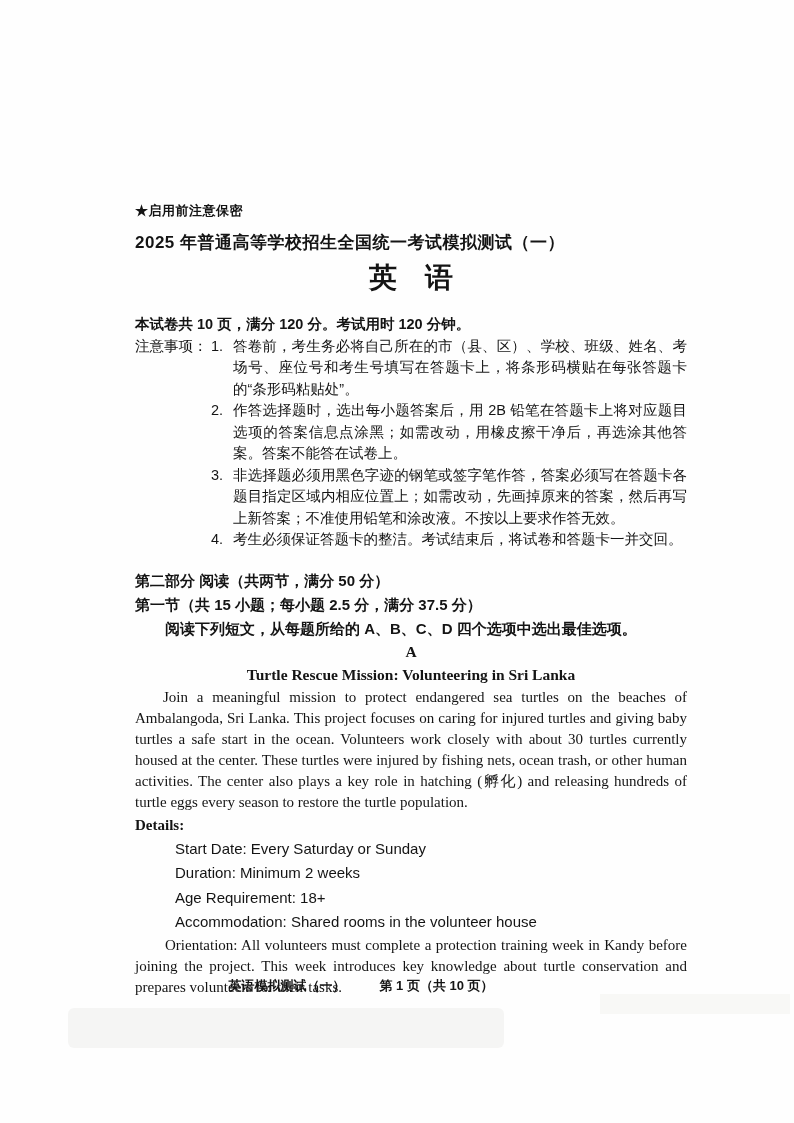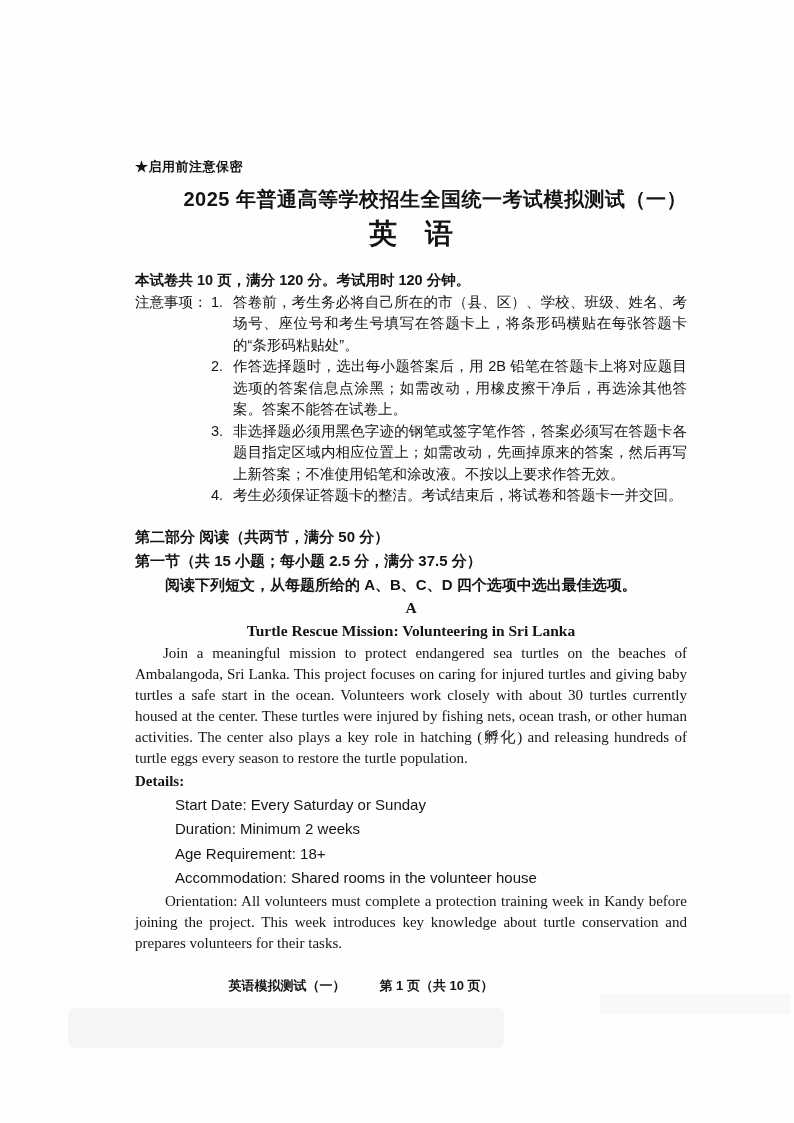--- a/index.html
+++ b/index.html
@@ -31,26 +31,27 @@
     left: 135px;
     top: 158px;
     width: 552px;
   }
 
   .security {
     font-weight: 700;
     font-size: 13px;
     line-height: 17px;
     letter-spacing: 0.5px;
+    margin-top: 44px;
   }
   .exam-title {
     margin: 11px 0 0 0;
-    font-size: 20px;
-    font-weight: 700;
-    text-align: right;
+    font-size: 17px;
+    font-weight: 700;
+    text-align: left;
     line-height: 26px;
     letter-spacing: 0.5px;
   }
   .subject {
     margin: 4px 0 0 0;
     font-size: 28px;
     font-weight: 700;
     text-align: center;
     line-height: 36px;
   }

